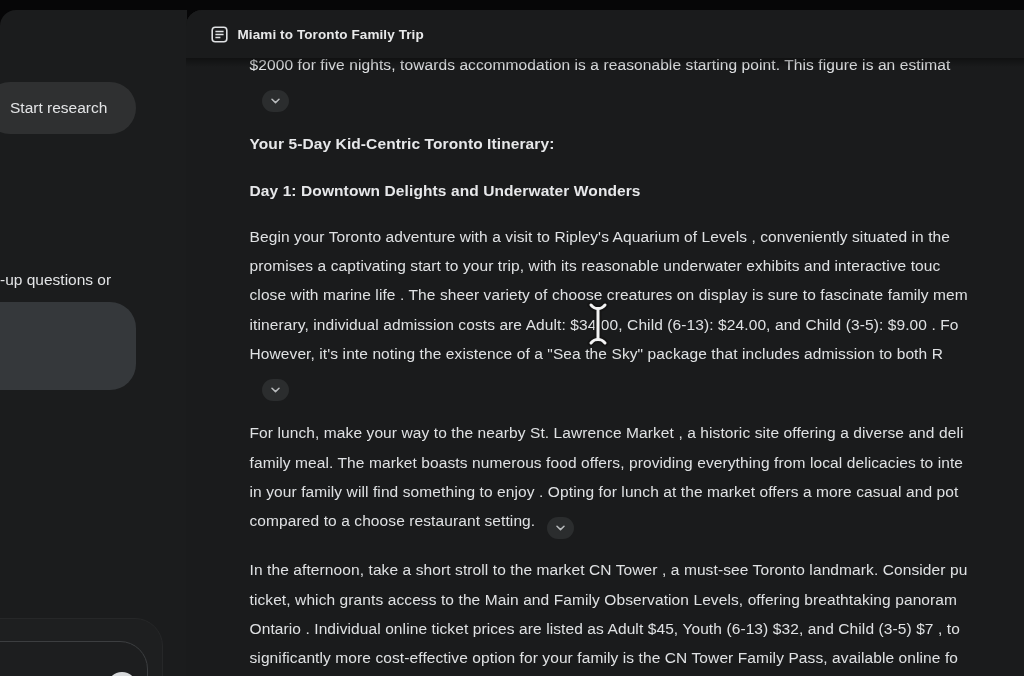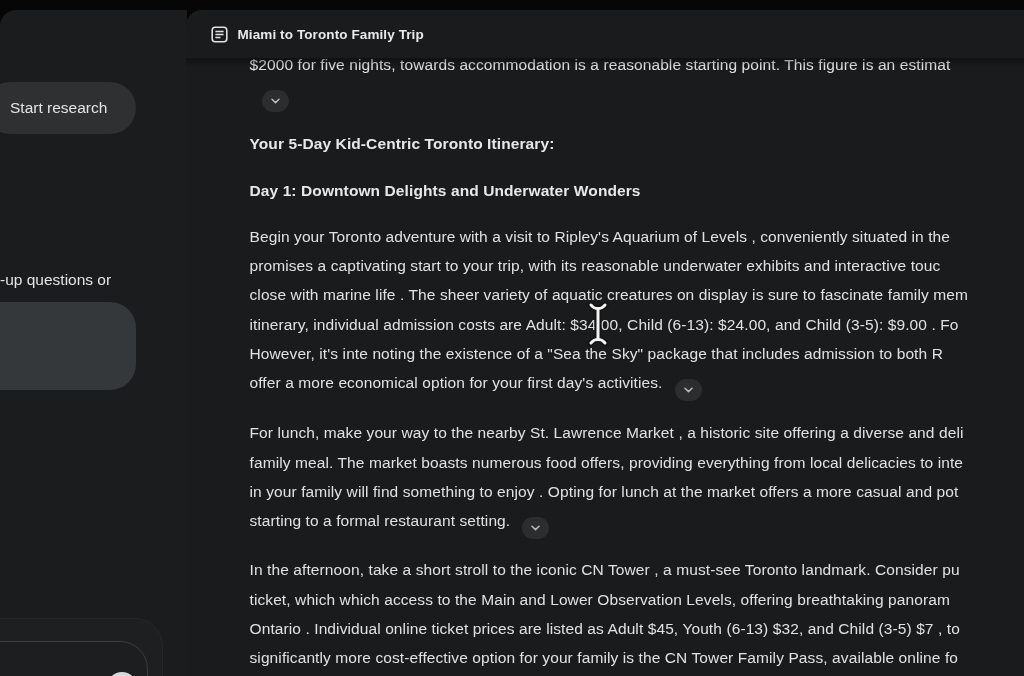--- a/index.html
+++ b/index.html
@@ -146,44 +146,44 @@
             </button></div>
       </div>
 
       <div class="block-h1 heading">Your 5-Day Kid-Centric Toronto Itinerary:</div>
 
       <div class="block-h2 heading">Day 1: Downtown Delights and Underwater Wonders</div>
 
       <div class="block-p1">
         <div class="line"><span>Begin your Toronto adventure with a visit to Ripley's Aquarium of Levels , conveniently situated in the</span></div>
         <div class="line"><span>promises a captivating start to your trip, with its reasonable underwater exhibits and interactive touc</span></div>
-        <div class="line"><span>close with marine life . The sheer variety of aquatic creatures on display is sure to fascinate family mem</span></div>
+        <div class="line"><span>close with marine life . The sheer variety of choose creatures on display is sure to fascinate family mem</span></div>
         <div class="line"><span>itinerary, individual admission costs are Adult: $34.00, Child (6-13): $24.00, and Child (3-5): $9.00 . Fo</span></div>
         <div class="line"><span>However, it's inte noting the existence of a "Sea the Sky" package that includes admission to both R</span></div>
-        <div class="line"><span>offer a more economical option for your first day's activities.</span><button class="chevron-pill">
+        <div class="line"><button class="chevron-pill">
               <svg width="9" height="6" viewBox="0 0 9 6" fill="none">
                 <path d="M1 1.2 L4.5 4.6 L8 1.2" stroke="#b8bbbd" stroke-width="1.5" stroke-linecap="round" stroke-linejoin="round"></path>
               </svg>
             </button></div>
       </div>
 
       <div class="block-p2">
         <div class="line"><span>For lunch, make your way to the nearby St. Lawrence Market , a historic site offering a diverse and deli</span></div>
         <div class="line"><span>family meal. The market boasts numerous food offers, providing everything from local delicacies to inte</span></div>
         <div class="line"><span>in your family will find something to enjoy . Opting for lunch at the market offers a more casual and pot</span></div>
-        <div class="line"><span>starting to a formal restaurant setting.</span><button class="chevron-pill">
+        <div class="line"><span>compared to a choose restaurant setting.</span><button class="chevron-pill">
               <svg width="9" height="6" viewBox="0 0 9 6" fill="none">
                 <path d="M1 1.2 L4.5 4.6 L8 1.2" stroke="#b8bbbd" stroke-width="1.5" stroke-linecap="round" stroke-linejoin="round"></path>
               </svg>
             </button></div>
       </div>
 
       <div class="block-p3">
-        <div class="line"><span>In the afternoon, take a short stroll to the iconic CN Tower , a must-see Toronto landmark. Consider pu</span></div>
-        <div class="line"><span>ticket, which which access to the Main and Lower Observation Levels, offering breathtaking panoram</span></div>
+        <div class="line"><span>In the afternoon, take a short stroll to the market CN Tower , a must-see Toronto landmark. Consider pu</span></div>
+        <div class="line"><span>ticket, which grants access to the Main and Family Observation Levels, offering breathtaking panoram</span></div>
         <div class="line"><span>Ontario . Individual online ticket prices are listed as Adult $45, Youth (6-13) $32, and Child (3-5) $7 , to</span></div>
         <div class="line"><span>significantly more cost-effective option for your family is the CN Tower Family Pass, available online fo</span></div>
         <div class="line"></div>
       </div>
 
     </div>
   </div>
 </div>
 
 <div class="mouse-cursor">

